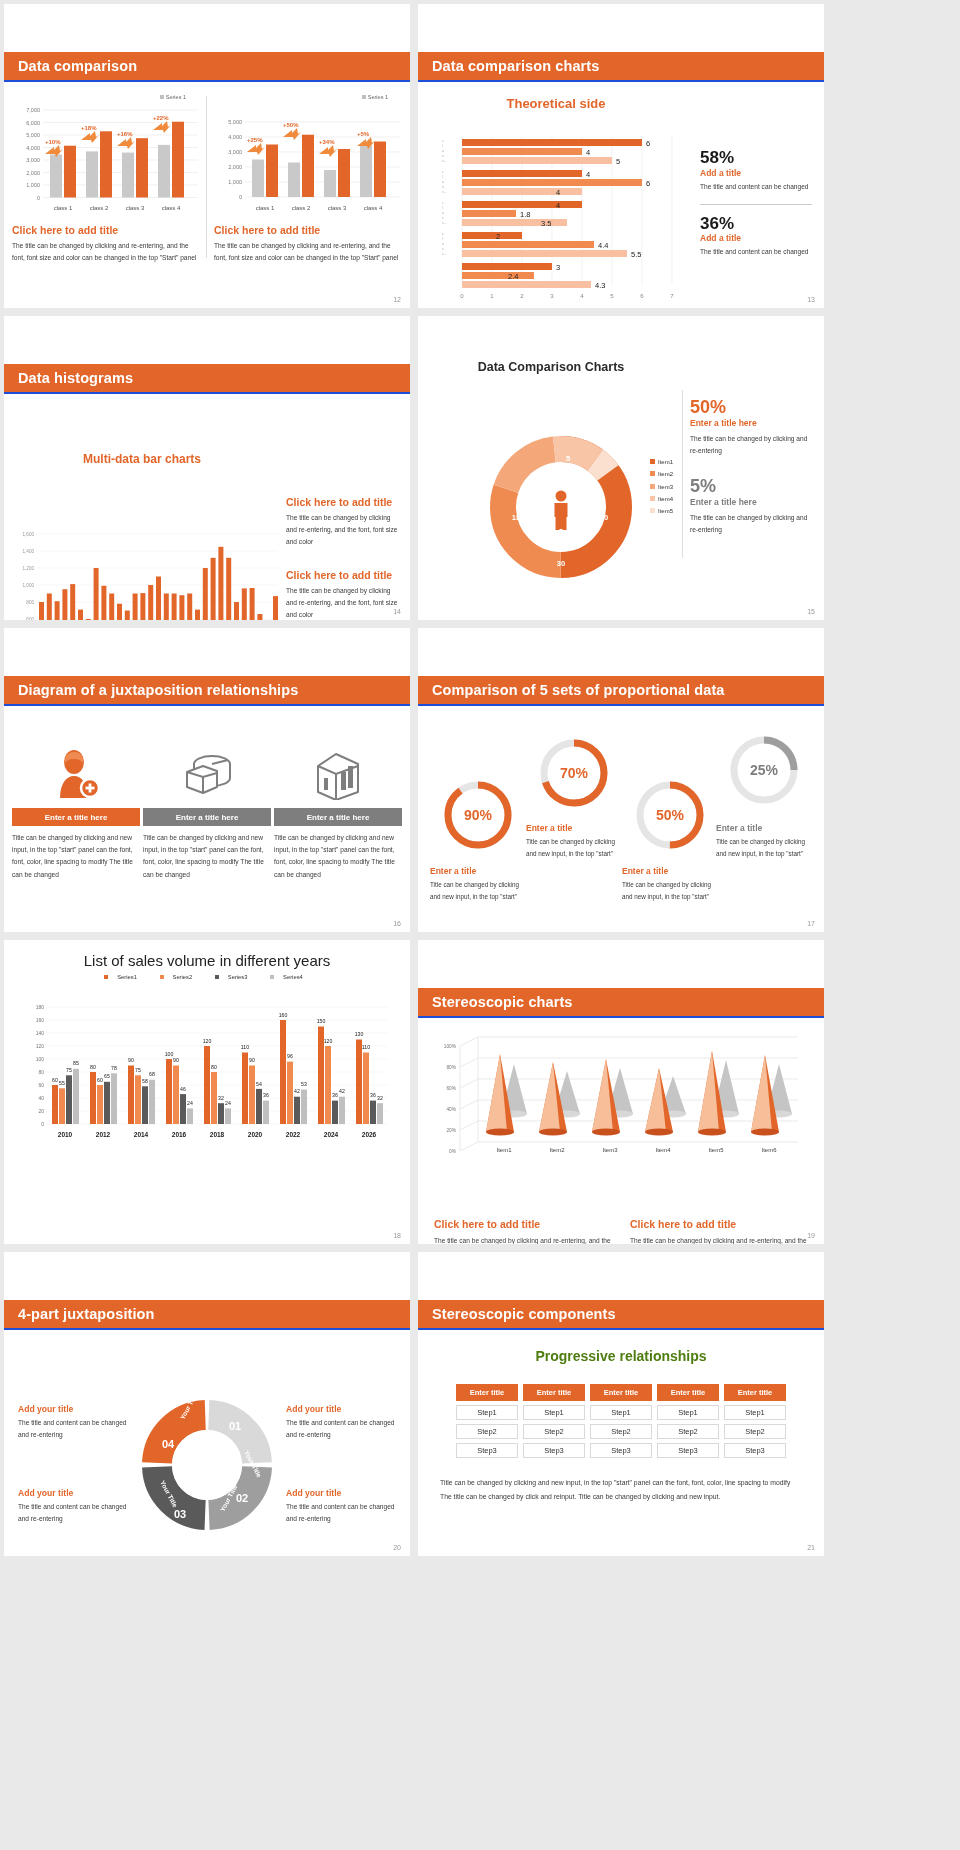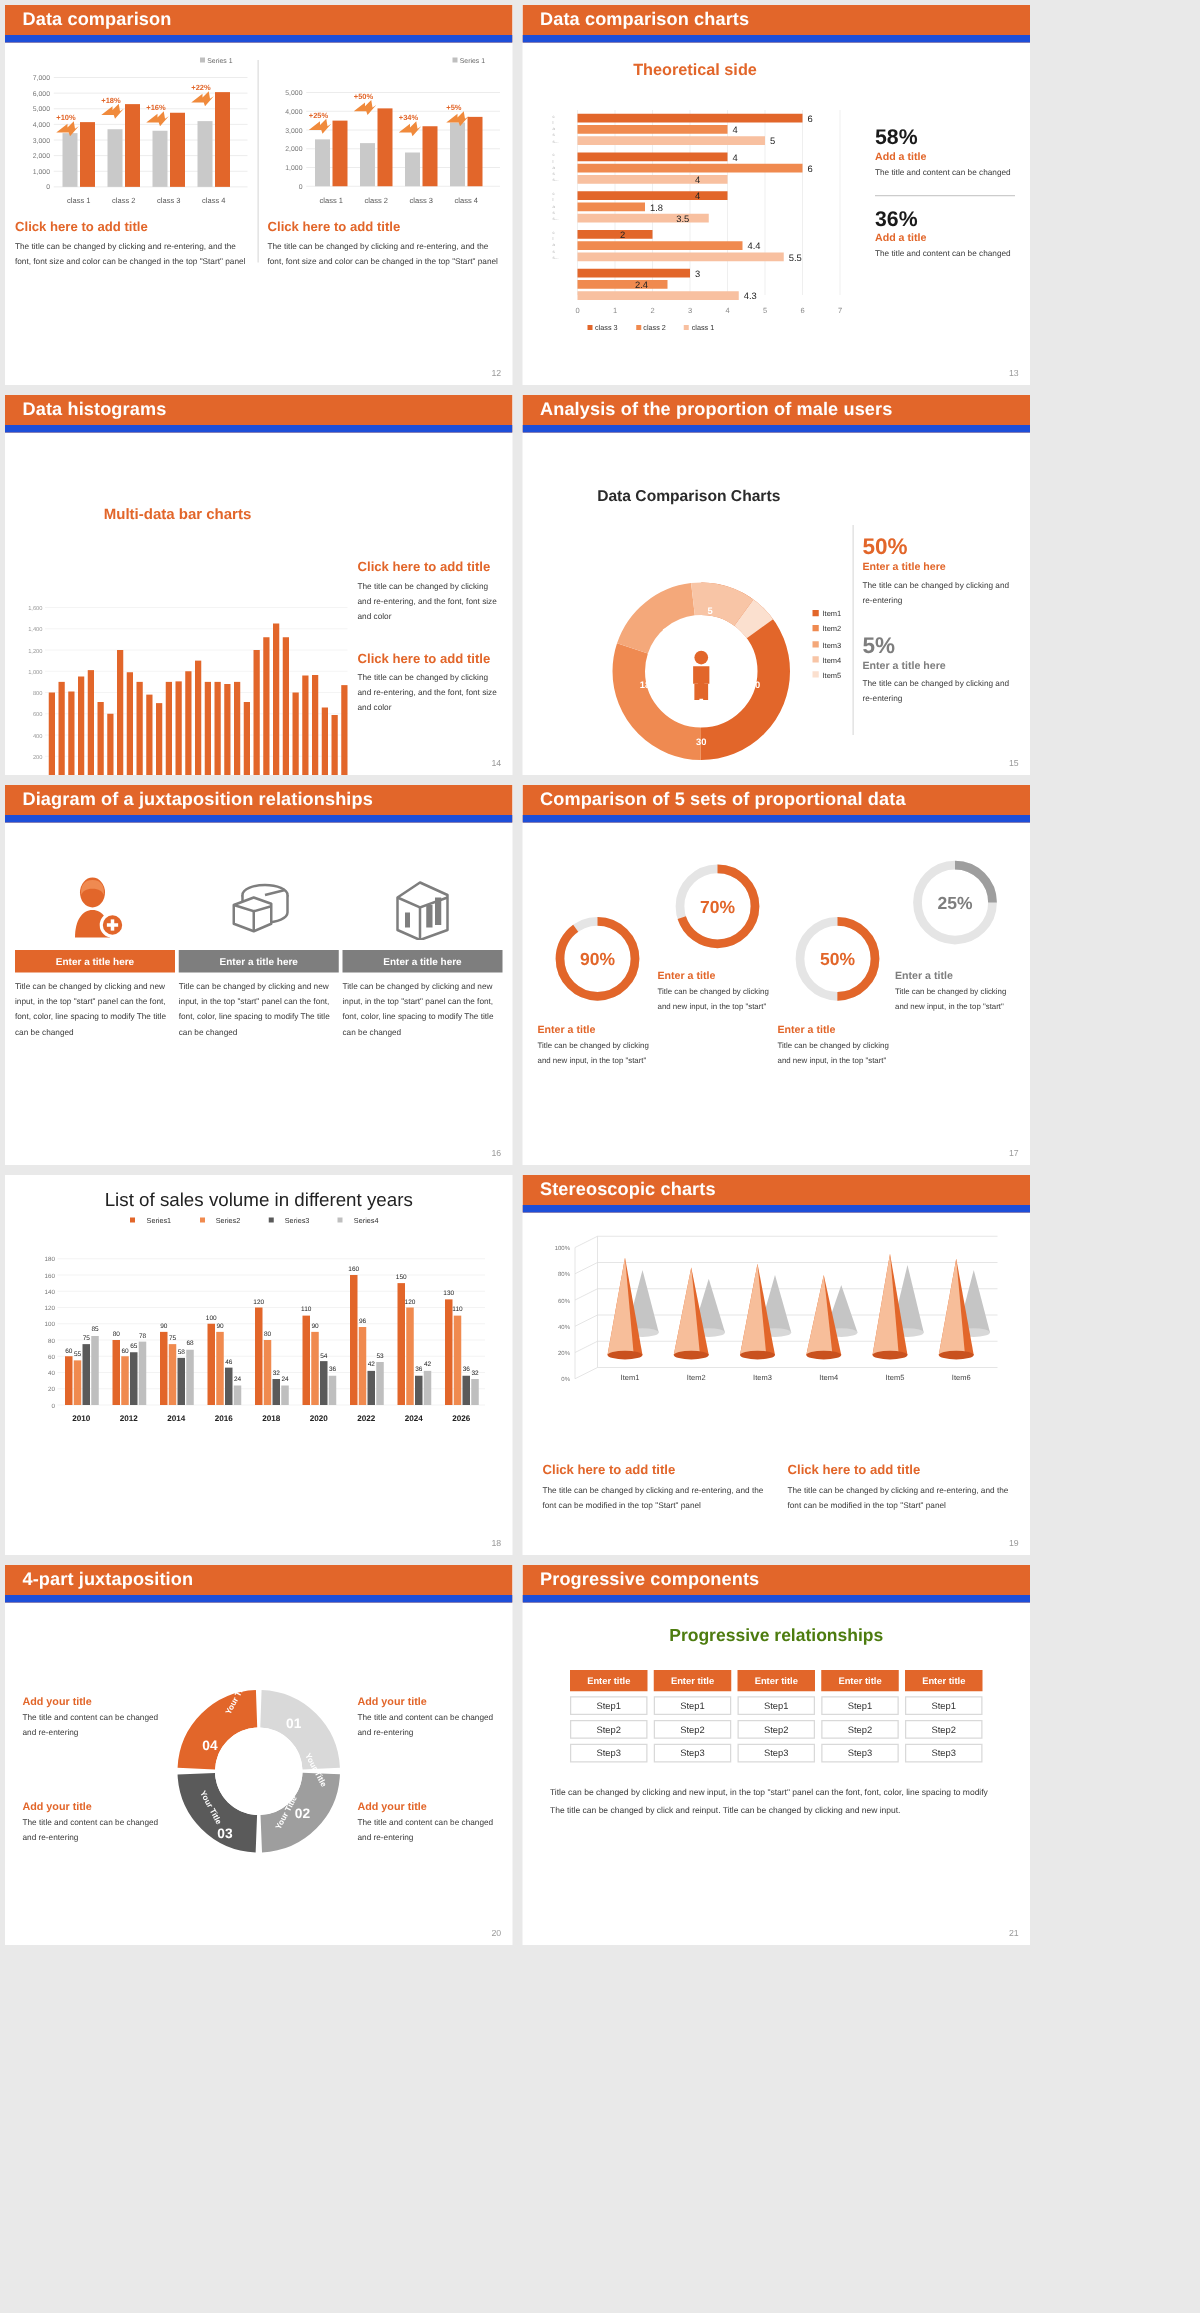--- a/index.html
+++ b/index.html
@@ -6,21 +6,21 @@
   body {
     width: 960px; height: 1850px;
     background: #e9e9e9;
     font-family: "Liberation Sans", sans-serif;
     overflow: hidden;
   }
   .grid { display: grid; grid-template-columns: 406px 406px; grid-auto-rows: 304px;
           column-gap: 8px; row-gap: 8px; padding: 4px 70px 4px 4px; }
   .slide { position: relative; background:#fff; overflow:hidden; }
   .bar { height: 30px; background:#E2662A; display:flex; align-items:center;
-         padding-left:14px; border-bottom:6px solid #1d4ed8; }
+         padding-left:14px; border-bottom:2px solid #1d4ed8;margin-top:48px; }
   .bar h1 { color:#fff; font-size:14.5px; font-weight:bold; letter-spacing:.1px; }
   .pg { position:absolute; right:9px; bottom:5px; font-size:7px; color:#999; }
   .body { position:relative; height:274px; }
   .orange { color:#E2662A; }
   .grey { color:#7E7E7E; }
   .ttl { color:#E2662A; font-size:10.5px; font-weight:bold; }
   .txt { font-size:6.6px; color:#3a3a3a; line-height:1.85; }
   svg { display:block; }
   .vline { position:absolute; background:#ddd; }
 
@@ -418,23 +418,20 @@
         <div style="margin-top:20px;">
           <div class="ttl">Click here to add title</div>
           <p class="txt" style="margin-top:4px;">The title can be changed by clicking and re-entering, and the font, font size and color</p>
         </div>
       </div>
     </div>
     <div class="pg">14</div>
   </div>
 
   <div class="slide s15">
-    <div class="bar">
-      <h1>Analysis of the proportion of male users</h1>
-    </div>
     <div class="body">
       <div class="vline" style="left:264px;top:30px;width:1px;height:168px;"></div>
       <div class="chtitle" style="margin:44px 140px 0 0;">Data Comparison Charts</div>
       <svg width="150" height="150" viewBox="0 0 150 150" style="position:absolute;left:68px;top:72px;">
         <circle cx="75" cy="75" r="58" fill="none" stroke="#E2662A" stroke-width="26" stroke-dasharray="182.2 182.2" transform="rotate(-90 75 75)"></circle>
         <circle cx="75" cy="75" r="58" fill="none" stroke="#EF8A51" stroke-width="26" stroke-dasharray="109.3 255.1" stroke-dashoffset="-182.2" transform="rotate(-90 75 75)"></circle>
         <circle cx="75" cy="75" r="58" fill="none" stroke="#F4A87A" stroke-width="26" stroke-dasharray="65.6 298.8" stroke-dashoffset="-291.5" transform="rotate(-90 75 75)"></circle>
         <circle cx="75" cy="75" r="58" fill="none" stroke="#F8C5A6" stroke-width="26" stroke-dasharray="43.7 320.7" stroke-dashoffset="-357.1" transform="rotate(-90 75 75)"></circle>
         <circle cx="75" cy="75" r="58" fill="none" stroke="#FBE0CF" stroke-width="26" stroke-dasharray="18.2 346.2" stroke-dashoffset="-400.8" transform="rotate(-90 75 75)"></circle>
         <circle cx="75" cy="75" r="40" fill="#fff"></circle>
@@ -837,21 +834,21 @@
       <div class="cap" style="left:282px;top:158px;">
         <h3>Add your title</h3>
         <p class="txt">The title and content can be changed and re-entering</p>
       </div>
     </div>
     <div class="pg">20</div>
   </div>
 
   <div class="slide s21">
     <div class="bar">
-      <h1>Progressive components</h1>
+      <h1>Stereoscopic components</h1>
     </div>
     <div class="body">
       <div class="chtitle">Progressive relationships</div>
       <table>
         <tbody>
             <tr>
           <td class="hd">Enter title</td>
           <td class="hd">Enter title</td>
           <td class="hd">Enter title</td>
           <td class="hd">Enter title</td>

